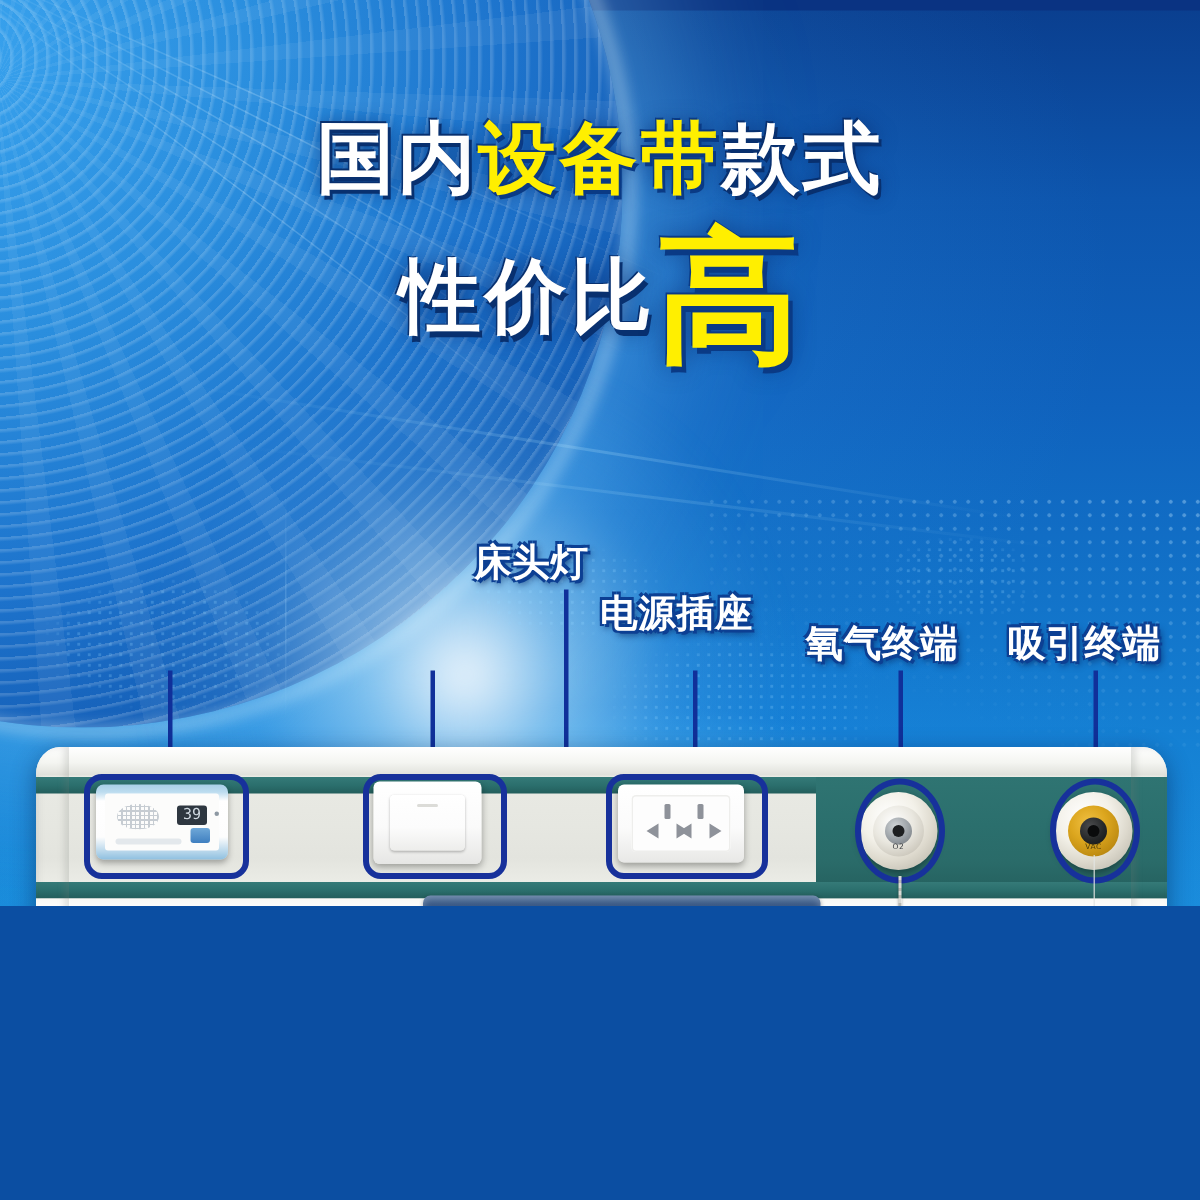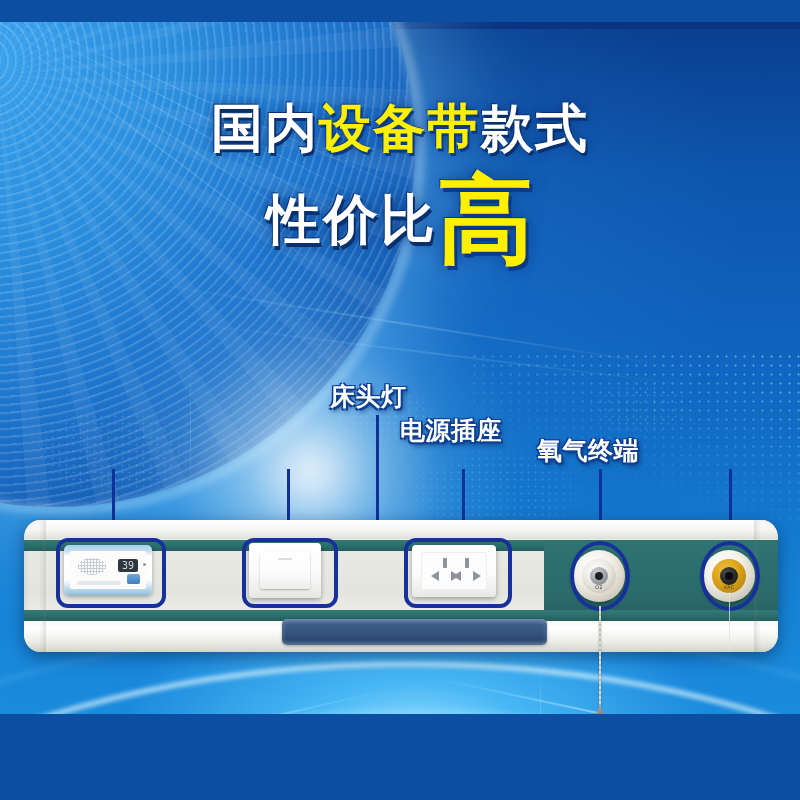--- a/index.html
+++ b/index.html
@@ -2,21 +2,21 @@
 <html><head>
 <meta charset="utf-8">
 <title>Medical Bedhead Panel Product Banner</title>
 <style>
   html,body{margin:0;padding:0;}
   body{
     width:800px;height:800px;overflow:hidden;
     font-family:"DejaVu Sans","Liberation Sans",sans-serif;
     background:#0b4ea2;
   }
-  .stage{position:relative;width:800px;height:692px;overflow:hidden;margin-top:22px;}
+  .stage{position:relative;width:800px;height:604px;overflow:hidden;}
 
   
   .bg-base{position:absolute;inset:0;
     background:
       radial-gradient(ellipse 620px 330px at 52% 104%, #9fe2ff 0%, rgba(90,200,255,0.72) 18%, rgba(28,130,225,0.22) 48%, rgba(10,70,165,0) 72%),
       radial-gradient(ellipse 900px 620px at 14% 30%, rgba(60,160,240,0.35) 0%, rgba(14,78,175,0) 70%),
       linear-gradient(180deg,#0a3e8e 0%, #0d55ad 22%, #0f62bd 45%, #1273c9 66%, #1581d4 82%, #1a8ddb 100%);
   }
   .bg-topbar{position:absolute;left:0;right:0;top:0;height:7px;background:#0a3382;}
 
@@ -225,23 +225,24 @@
   <div class="headline">
     <div class="hl1">
       <span class="w">国内</span><span class="y">设备带</span><span class="w">款式</span>
     </div>
     <div class="hl2row">
       <div class="hl2">性价比</div>
       <div class="hl3">高</div>
     </div>
   </div>
 
-  <div class="callout-label" style="left:330px;top:358px;">床头灯</div>
+  <div class="callout-label" style="left:316px;top:358px;">床头灯</div>
   <div class="callout-label" style="left:400px;top:392px;">电源插座</div>
   <div class="callout-label" style="left:537px;top:412px;">氧气终端</div>
+  <div class="callout-label" style="left:672px;top:412px;">吸引终端</div>
 
   <div class="leader" style="left:112px;top:447px;height:80px;"></div>
   <div class="leader" style="left:287px;top:447px;height:80px;"></div>
   <div class="leader" style="left:376px;top:393px;height:212px;"></div>
   <div class="leader" style="left:462px;top:447px;height:80px;"></div>
   <div class="leader" style="left:599px;top:447px;height:92px;"></div>
   <div class="leader" style="left:729px;top:447px;height:92px;"></div>
 
   <div class="panel-wrap">
     <div class="panel">

